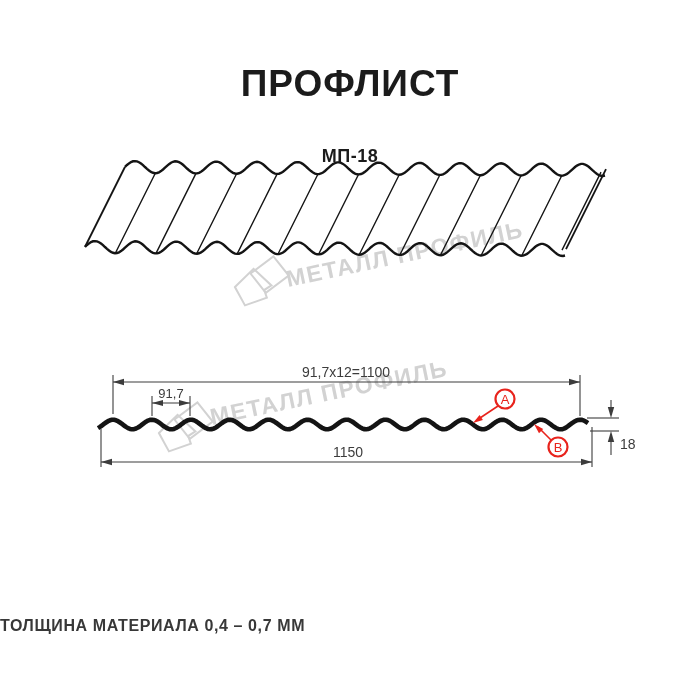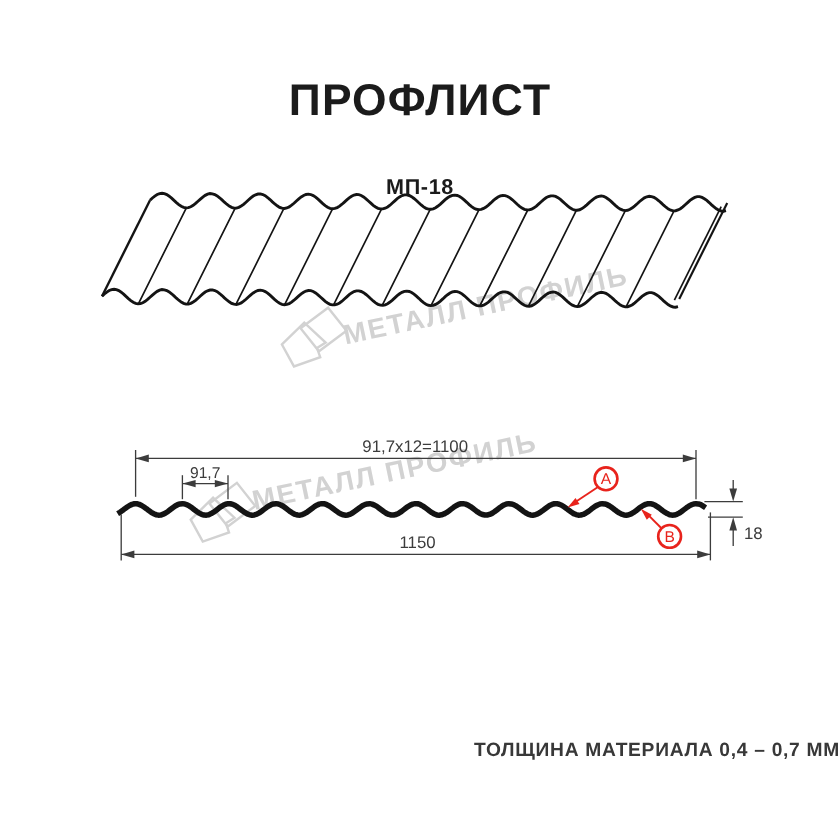--- a/index.html
+++ b/index.html
@@ -2,21 +2,21 @@
 <html><head>
 <meta charset="utf-8">
 <style>
   html,body{margin:0;padding:0;background:#fff;}
   .page{position:relative;width:700px;height:700px;background:#ffffff;
         font-family:"Liberation Sans",sans-serif;overflow:hidden;padding-left:36px;}
   .title{position:absolute;top:63px;left:0;width:700px;text-align:center;
          font-size:37px;font-weight:800;letter-spacing:1px;color:#1b1b1b;}
   .subtitle{position:absolute;top:106px;left:0;width:700px;text-align:center;
          font-size:18px;font-weight:700;letter-spacing:.5px;color:#1b1b1b;margin-top:40px;}
-  .footer{position:absolute;top:617px;left:0;width:700px;text-align:right;
+  .footer{position:absolute;top:617px;left:0;width:700px;text-align:left;
          font-size:16px;font-weight:700;letter-spacing:.6px;color:#383838;}
   svg.canvas{position:absolute;left:0;top:0;}
   svg.canvas{font-family:"Liberation Sans",sans-serif;}
   .sheet-line{stroke:#141414;fill:none;}
   .wm{stroke:#d2d2d2;fill:none;stroke-width:2;}
   .wm-text{fill:#d2d2d2;font-size:23px;font-weight:700;letter-spacing:1.5px;}
   .dim{stroke:#3c3c3c;stroke-width:1.1;fill:none;}
   .dim-arrow{fill:#3c3c3c;stroke:none;}
   .dim-text{fill:#3c3c3c;font-size:14px;}
   .dim-text-small{fill:#3c3c3c;font-size:13px;}

